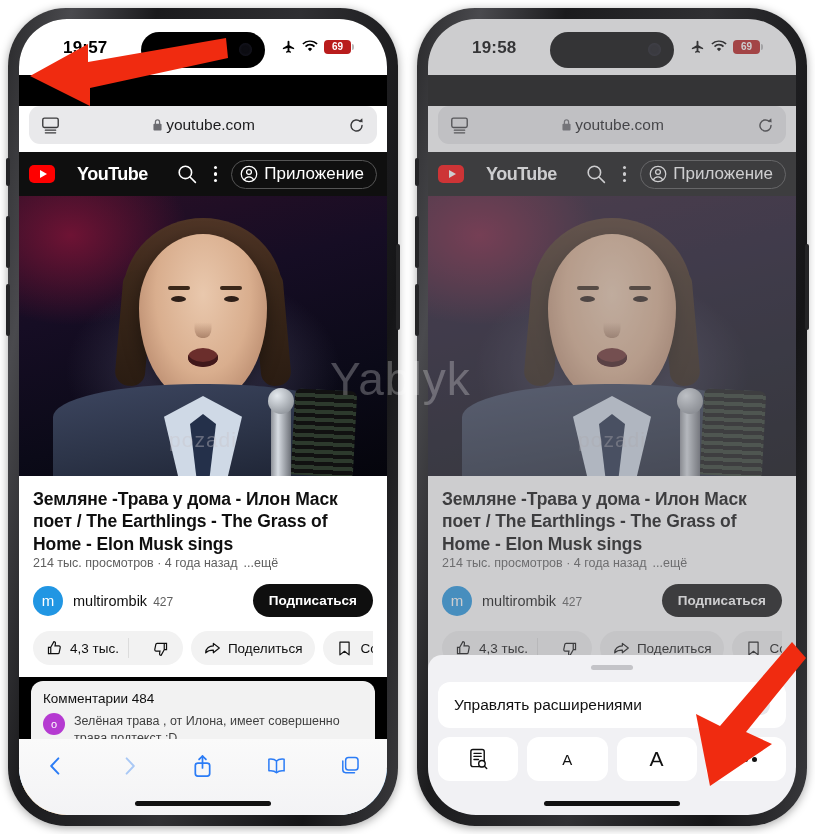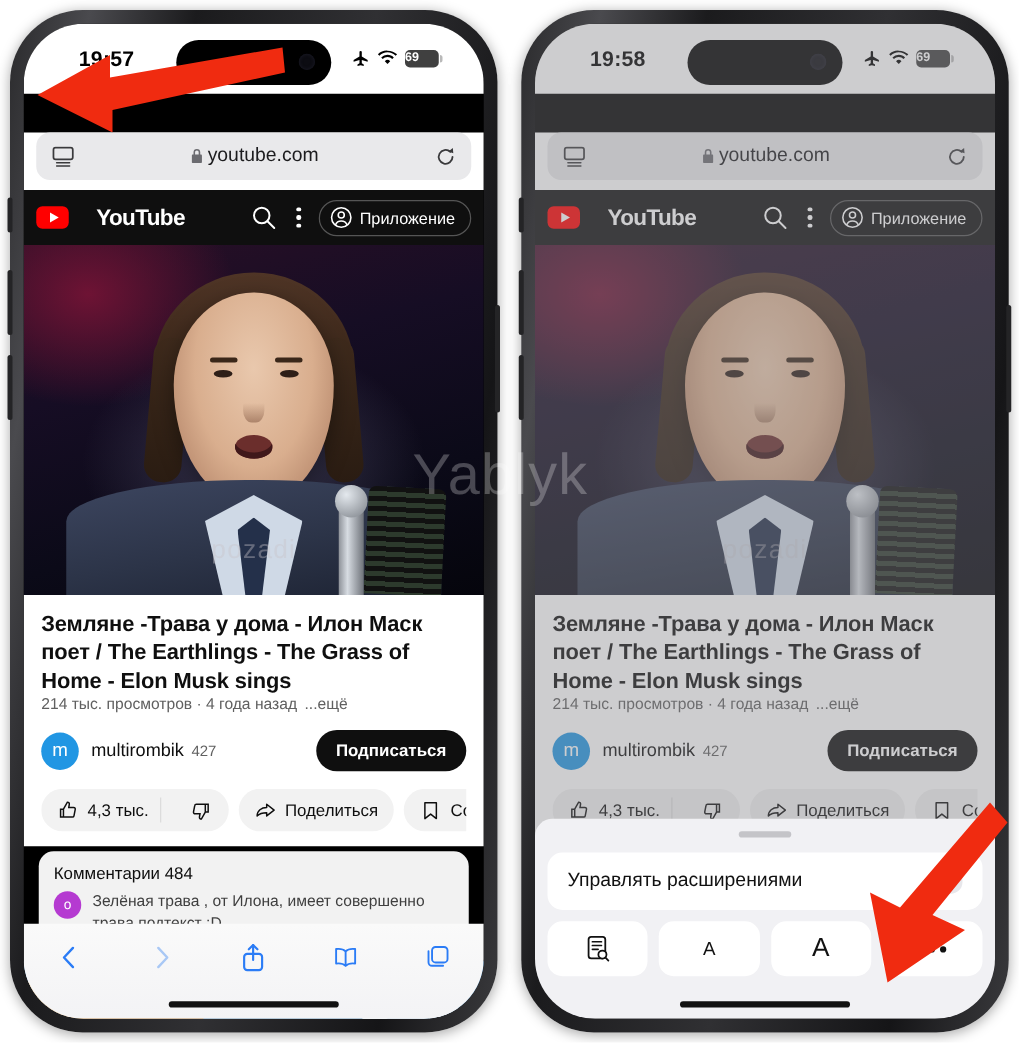--- a/index.html
+++ b/index.html
@@ -62,22 +62,22 @@
     background:#0c0c12; box-shadow: inset 0 0 3px #1d1d2a;
   }
   .sb-icons {
     position: absolute; right: 36px; top: 20px;
     display: flex; align-items: center; gap: 6px;
   }
   .ico-plane { width:15px; height:15px; }
   .ico-wifi  { width:16px; height:13px; }
   .battery {
     position: relative; width: 27px; height: 14px;
-    border-radius: 4px; background: #404040;
-    display: flex; align-items: center; justify-content: flex-start;
+    border-radius: 4px; background: #b91c1c;
+    display: flex; align-items: center; justify-content: center;
   }
   .battery span { color:#fff; font-size: 10px; font-weight: 700; line-height:1; }
   .battery::after {
     content:''; position:absolute; right:-3px; top:4px;
     width:2px; height:6px; background:#b9b9b9; border-radius:0 2px 2px 0;
   }
 
   
   .urlbar-wrap { background:#fff; padding: 0 10px 8px; position: relative; z-index: 19; margin-top: 31px; }
   .urlbar {
@@ -109,21 +109,21 @@
   }
   .yt-word { color:#fff; font-size:18px; font-weight:700; letter-spacing:-.5px; }
   .yt-spacer { flex: 1; }
   .yt-search { width:20px;height:20px;margin-right:16px; }
   .yt-dots { width:4px; margin-right:14px; display:flex;flex-direction:column;gap:3px;align-items:center; }
   .yt-dots b { width:3.5px;height:3.5px;background:#fff;border-radius:50%; display:block;}
   .yt-app {
     height:29px; border:1px solid #555; border-radius:16px;
     display:flex;align-items:center;gap:6px; padding: 0 12px 0 8px;
   }
-  .yt-app span { color:#fff; font-size:13px; white-space:nowrap;}
+  .yt-app span { color:#fff; font-size:17px; white-space:nowrap;}
   .avatar-ico { width:18px;height:18px; }
 
   
   .video {
     position: relative; height: 280px; overflow:hidden;
     background:
       radial-gradient(ellipse 60% 55% at 50% 62%, #3d3a52 0%, rgba(25,22,38,0) 62%),
       radial-gradient(ellipse 46% 46% at 14% 14%, #6e1334 0%, rgba(30,10,24,0) 70%),
       linear-gradient(165deg,#2a0f26 0%,#160d24 35%,#0b0a18 70%,#05050c 100%);
   }

